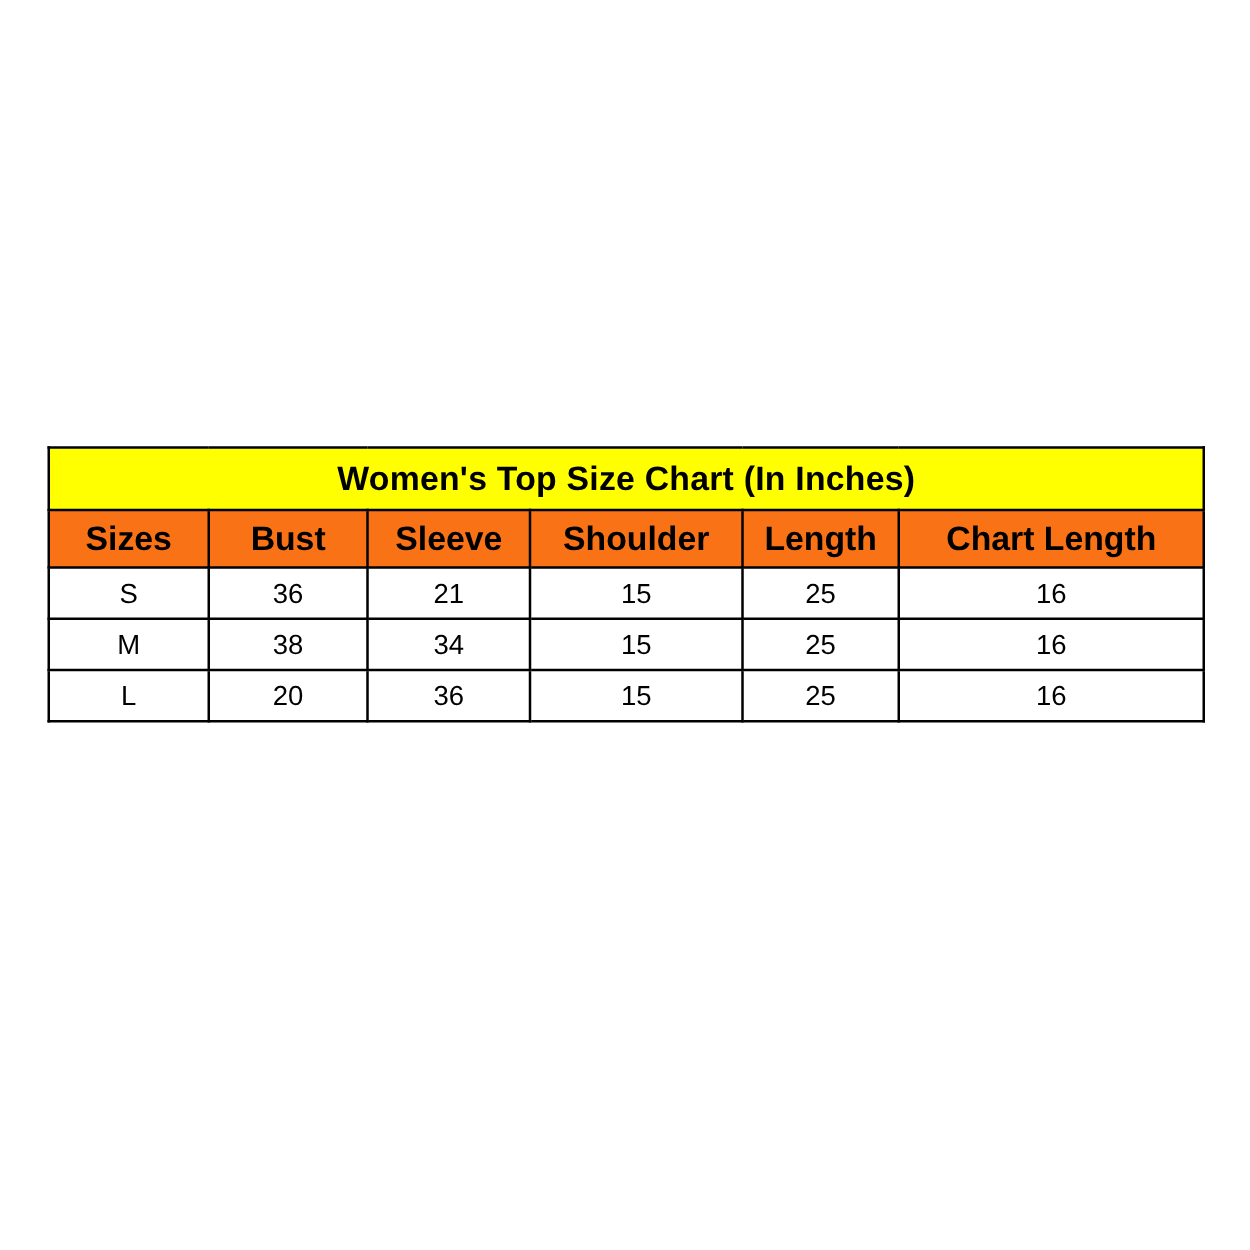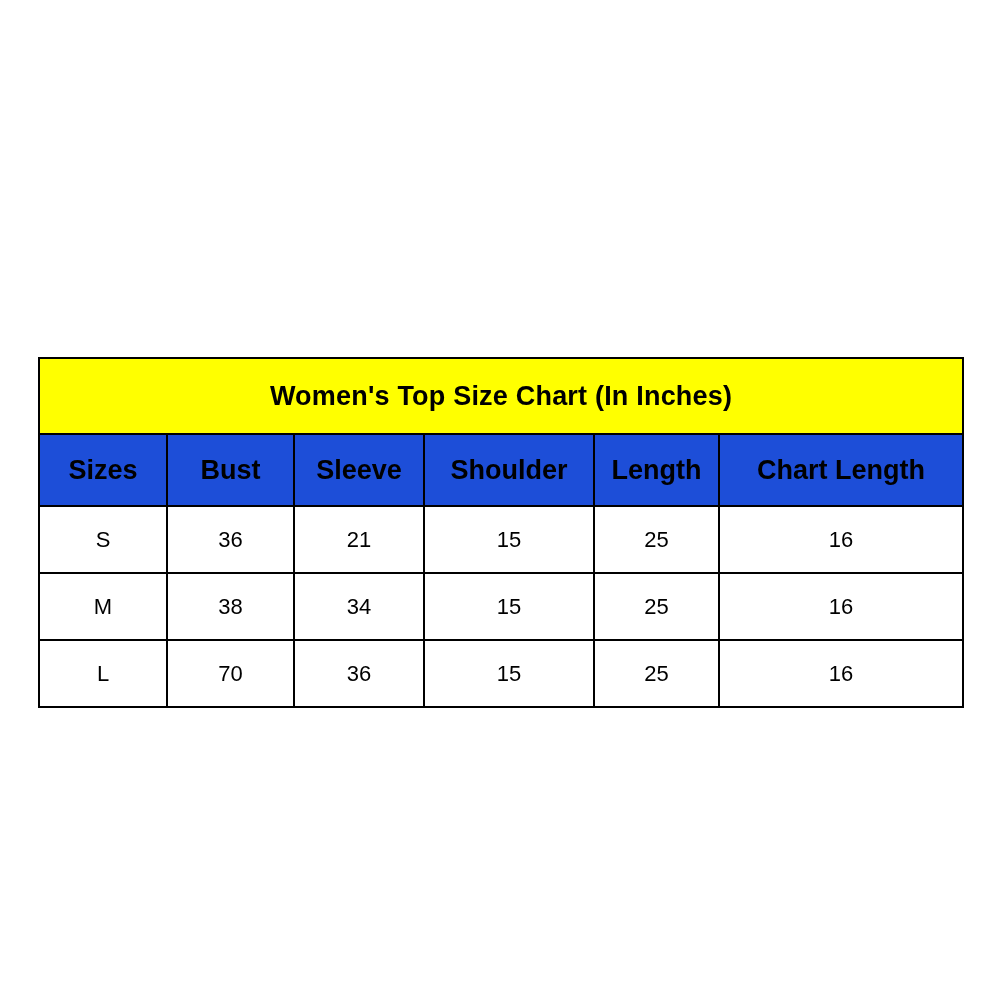--- a/index.html
+++ b/index.html
@@ -21,34 +21,34 @@
     width: 924px;
   }
   table.size-chart {
     border-collapse: collapse;
     table-layout: fixed;
     width: 924px;
     border: 2px solid #000000;
   }
   table.size-chart td, table.size-chart th {
     border: 2px solid #000000;
-    padding: 13px;
+    padding: 0;
     text-align: center;
     vertical-align: middle;
     color: #000000;
   }
   .title-cell {
     background: #ffff00;
     font-size: 27px;
     font-weight: bold;
     height: 48px;
     letter-spacing: 0.2px;
   }
   .head-cell {
-    background: #1d4ed8;
+    background: #f97316;
     font-size: 27px;
     font-weight: bold;
     height: 44px;
     text-align: left;
     padding-left: 10px;
   }
   .data-cell {
     background: #ffffff;
     font-size: 22px;
     font-weight: normal;
@@ -98,21 +98,21 @@
       <tr>
         <td class="data-cell">M</td>
         <td class="data-cell">38</td>
         <td class="data-cell">34</td>
         <td class="data-cell">15</td>
         <td class="data-cell">25</td>
         <td class="data-cell">16</td>
       </tr>
       <tr>
         <td class="data-cell">L</td>
-        <td class="data-cell">70</td>
+        <td class="data-cell">20</td>
         <td class="data-cell">36</td>
         <td class="data-cell">15</td>
         <td class="data-cell">25</td>
         <td class="data-cell">16</td>
       </tr>
     </tbody>
   </table>
 </div>
 
 </body></html>

